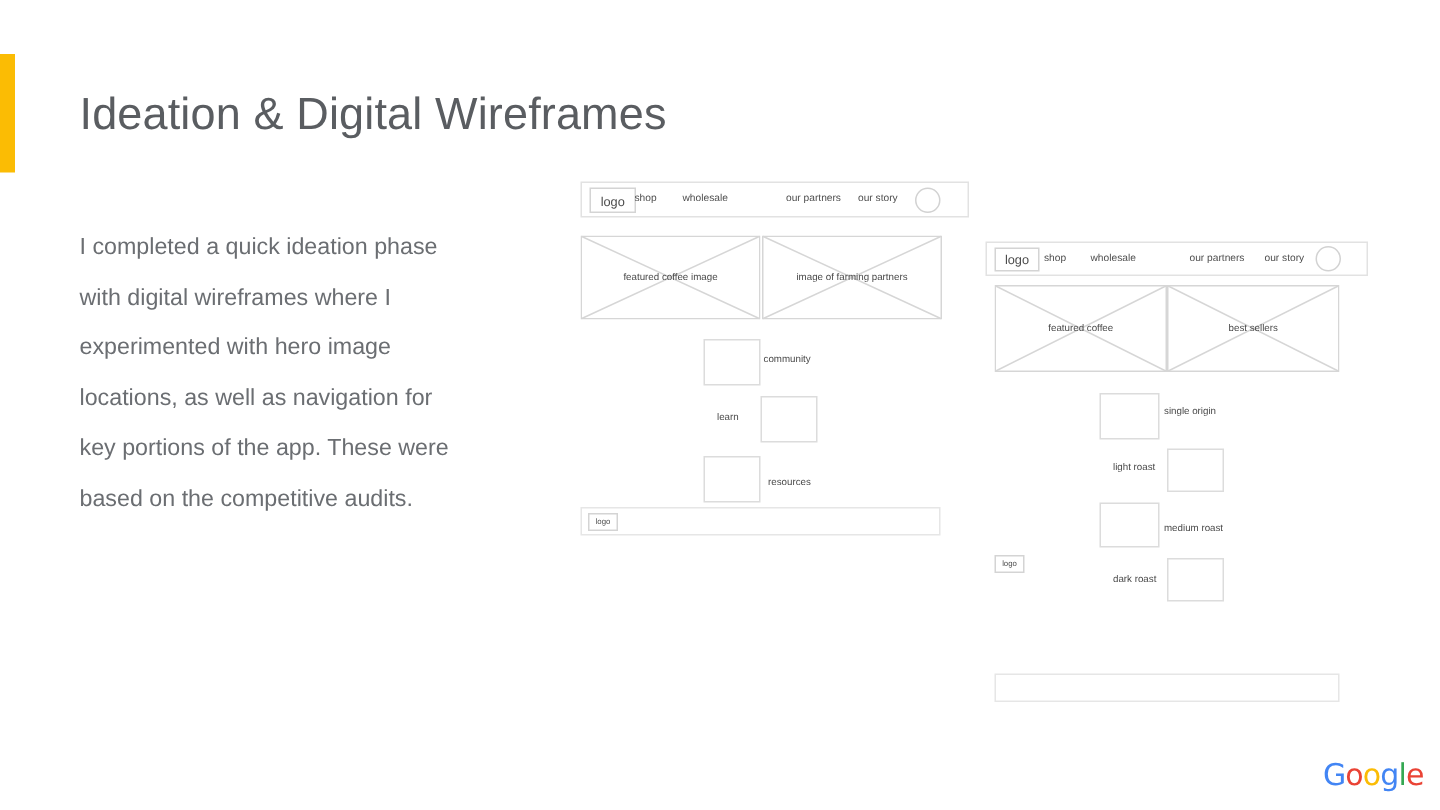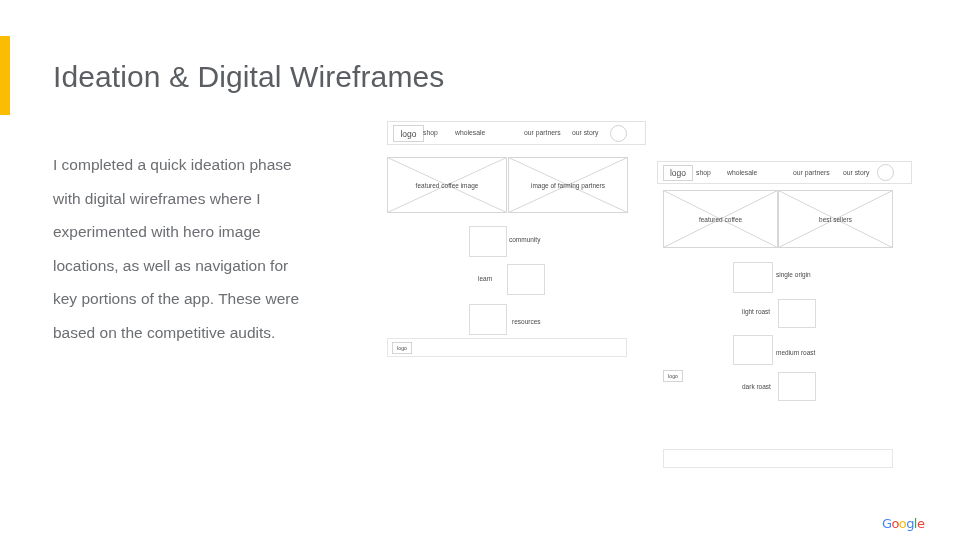--- a/index.html
+++ b/index.html
@@ -126,25 +126,24 @@
     border: 1px solid #e6e6e6;
     background: #fff;
     box-sizing: border-box;
   }
 
   
   .google-logo {
     position: absolute;
     left: 882px;
     top: 504px;
-    font-size: 13px;
+    font-size: 20px;
     font-family: "DejaVu Sans", sans-serif;
     letter-spacing: -0.6px;
     font-weight: 400;
-    margin-top: 12px;
   }
   .g1 { color: #4285F4; }
   .g2 { color: #EA4335; }
   .g3 { color: #FBBC05; }
   .g4 { color: #4285F4; }
   .g5 { color: #34A853; }
   .g6 { color: #EA4335; }
 </style>
 </head>
 <body>

